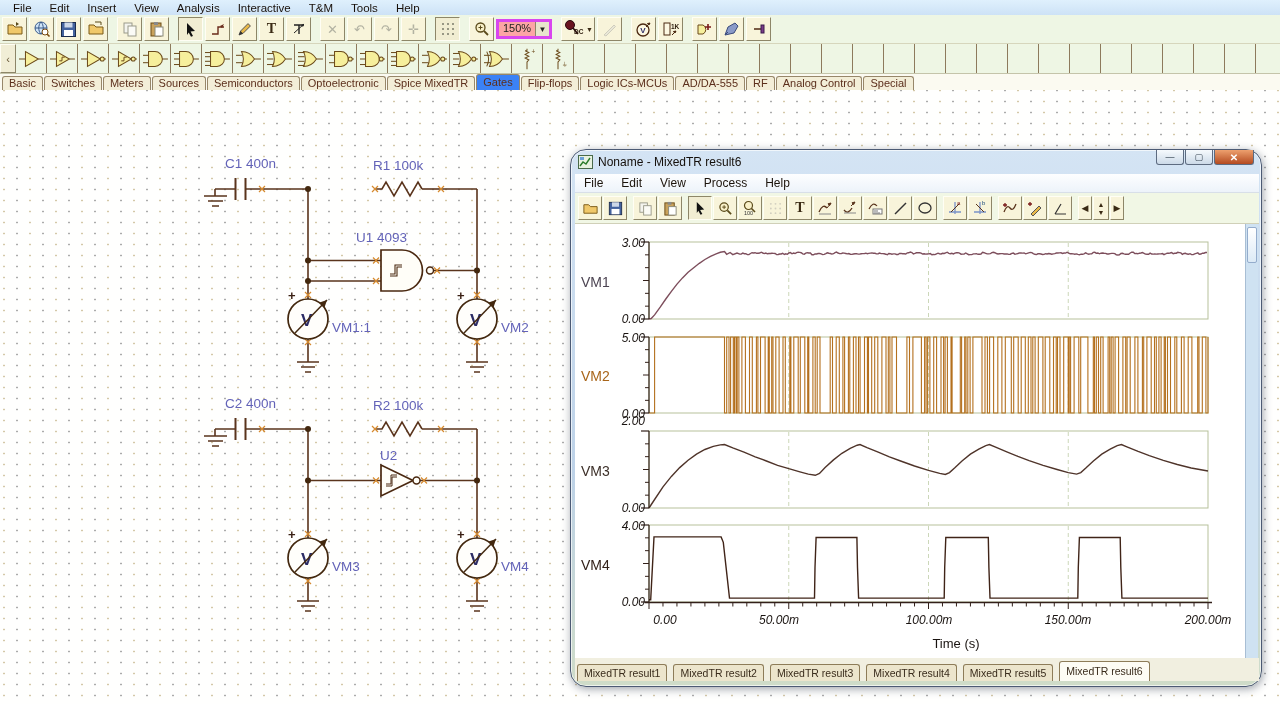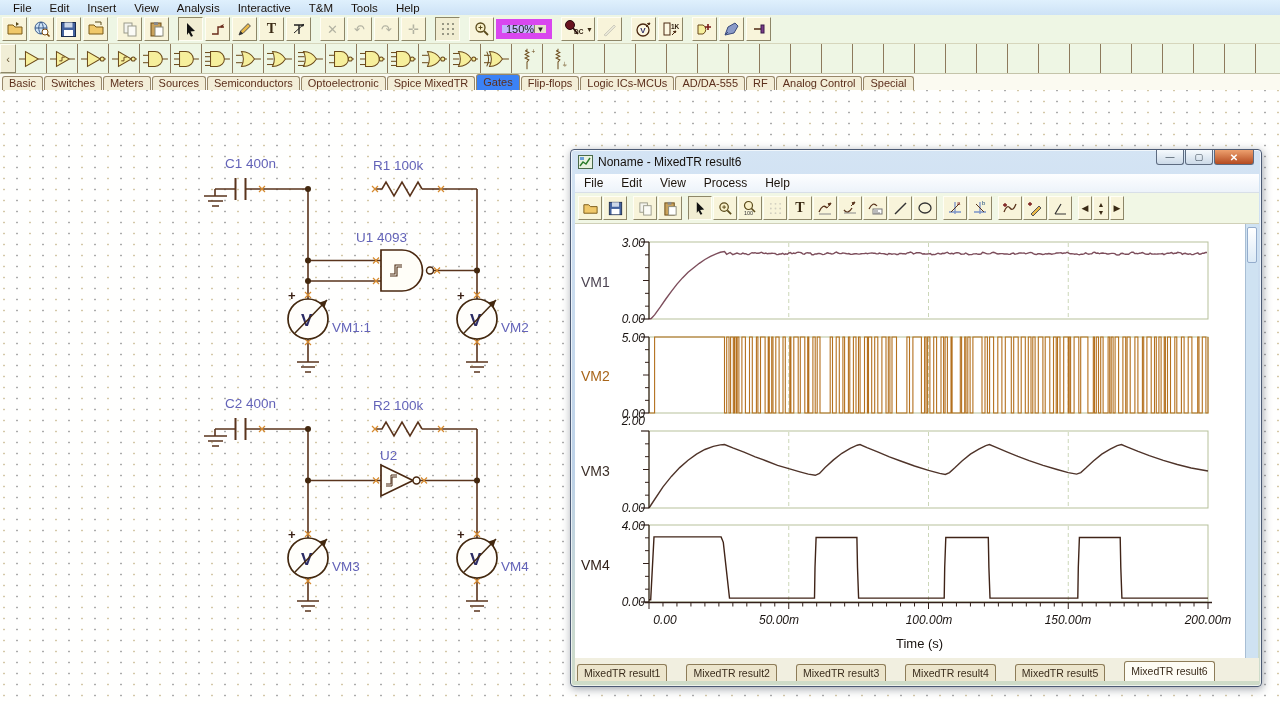--- a/index.html
+++ b/index.html
@@ -7,57 +7,57 @@
 
 .menubar{height:15px;background:linear-gradient(#dff0fd,#cde2f6);display:flex;align-items:center;font-size:11.5px;color:#18100a;padding-left:4px}
 .menubar span{padding:0 9px;cursor:default}
 .tb1{height:29px;background:#eef6e4;border-bottom:1px solid #d6d6bc;display:flex;align-items:center;padding:2px 2px;gap:2px}
 .btn{width:25px;height:24px;background:#f8f4da;border:1px solid;border-color:#fffef4 #8d8668 #8d8668 #fffef4;display:flex;align-items:center;justify-content:center;font-size:13px;color:#3a2a14;position:relative}
 .btn.wide{width:34px}
 .btn.pressed{border-color:#8d8668 #fffef4 #fffef4 #8d8668;background:#f1edd2}
 .btn.disabled{color:#b2b2a2}
 .btn.disabled svg{opacity:.4;filter:grayscale(1)}
 .sep{width:5px;height:24px}
-.zoomcombo{width:56px;height:20px;background:#c4b5fd;border:6px solid #d946ef;display:flex;align-items:center;font-size:11px;color:#222}
+.zoomcombo{width:56px;height:20px;background:#fca5a5;border:3px solid #d946ef;display:flex;align-items:flex-start;font-size:11px;color:#222}
 .zoomcombo .val{flex:1;padding-left:4px}
 .zoomcombo .dd{width:14px;height:100%;background:#e8e4cc;border-left:1px solid #8d8668;font-size:8px;display:flex;align-items:center;justify-content:center}
 .tb2{height:30px;background:#eef6e4;border-bottom:1px solid #c4c4aa;display:flex;align-items:stretch}
 .gscroll{width:16px;display:flex;align-items:center;justify-content:center;background:#f1eed6;border:1px solid;border-color:#fffef4 #8d8668 #8d8668 #fffef4;font-size:11px;color:#6a5a3a}
 .gatecell{width:31px;border-right:1px solid #8d7a5c;display:flex;align-items:center;justify-content:center;background:#eef6e4}
 .tabrow{height:16px;background:#fbfaf1;display:flex;align-items:flex-end;padding-left:2px;font-size:11px;color:#5c2f1c}
 .ctab{padding:0 6px;height:14px;line-height:13px;background:#f3eed8;border:1px solid #97876a;border-bottom:none;border-radius:3px 3px 0 0;margin-right:1px;white-space:nowrap}
 .ctab.active{background:#3b82f6;height:16px;line-height:15px}
 
 .canvas{position:absolute;left:0;top:90px;width:1280px;height:614px;background-color:#fffffe;background-image:radial-gradient(circle,#ababab .8px,transparent 1.2px),radial-gradient(circle,#d4c8a8 .8px,transparent 1.2px);background-size:26px 11px,26px 11px;background-position:4px 6px,17px 6px}
 .schsvg{position:absolute;left:0;top:0}
 .schsvg text.lbl{fill:#6363b8;font-size:13.5px;font-family:"Liberation Sans",sans-serif}
 .schsvg text.vletter{fill:#2c2c66;font-size:17px;font-weight:bold;font-family:"Liberation Sans",sans-serif}
 .schsvg text.plus{fill:#3a2014;font-size:13px;font-weight:bold}
 
-.rwin{position:absolute;left:570px;top:149px;width:692px;height:538px;border-radius:4px;background:linear-gradient(#d4e4f4,#bdd2e8 60%,#cfdcc8);border:1px solid #4c5a74;box-shadow:1px 2px 9px rgba(40,50,70,.45), inset 0 0 0 1px rgba(255,255,255,.65)}
+.rwin{position:absolute;left:570px;top:149px;width:692px;height:538px;border-radius:16px;background:linear-gradient(#d4e4f4,#bdd2e8 60%,#cfdcc8);border:1px solid #4c5a74;box-shadow:1px 2px 9px rgba(40,50,70,.45), inset 0 0 0 1px rgba(255,255,255,.65)}
 .rtitle{position:absolute;left:0;top:0;width:100%;height:23px;display:flex;align-items:center;padding:0 7px;font-size:12px;color:#140f0a}
 .rtitle .ttext{margin-left:5px}
 .wbtns{position:absolute;right:7px;top:0;display:flex}
 .wbtn{width:28px;height:15px;background:linear-gradient(#f6fafd,#cddber 0);background:linear-gradient(#f6fafd,#ccdae8);border:1px solid #5d6b80;border-top:none;border-radius:0 0 3px 3px;display:flex;align-items:center;justify-content:center;font-size:9px;color:#33414f;margin-left:1px}
 .wbtn.close{width:40px;background:linear-gradient(#eda06e,#b44a20);color:#fff;font-size:10px;font-weight:bold}
 .rmenu{position:absolute;left:4px;top:24px;width:684px;height:19px;background:linear-gradient(#fdfeff,#edf3fa);display:flex;align-items:center;font-size:12px;color:#1c140c;border-bottom:1px solid #d8dfe8}
 .rmenu span{padding:0 9px}
 .rtool{position:absolute;left:4px;top:43px;width:684px;height:31px;background:#f1f7e5;display:flex;align-items:center;gap:1px;padding:2px 3px;border-bottom:1px solid #d0d0b8}
 .rtool .btn{width:24px;height:24px}
 .rclient{position:absolute;left:4px;top:74px;width:670px;height:434px;background:#fff}
 .vsb{position:absolute;left:674px;top:74px;width:13px;height:434px;background:#cfe2f2;border-left:1px solid #a8bed4}
 .vsb .thumb{position:absolute;left:1px;top:3px;width:10px;height:36px;background:linear-gradient(#ffffff,#dceaf6);border:1px solid #94accc;border-radius:2px}
 .rtabs{position:absolute;left:4px;top:508px;width:684px;height:23px;background:#f1efe0;display:flex;align-items:flex-end;padding-left:2px;font-size:10.5px;color:#3a2c1c}
-.rtab{padding:0 6px;height:17px;line-height:16px;background:#ece5cc;border:1px solid #8d7c58;border-bottom:none;border-radius:3px 3px 0 0;margin-right:19px;white-space:nowrap}
+.rtab{padding:0 6px;height:17px;line-height:16px;background:#ece5cc;border:1px solid #8d7c58;border-bottom:none;border-radius:3px 3px 0 0;margin-right:6px;white-space:nowrap}
 .rtab.active{background:#fdfcf4;height:20px;line-height:19px}
 
 .ylab{position:absolute;width:46px;text-align:right;font-size:12px;font-style:italic;color:#191310;left:28px}
 .vmlab{position:absolute;left:10px;width:44px;font-size:14px}
 .xlab{position:absolute;font-size:12px;font-style:italic;color:#191310;text-align:center;width:64px;top:463px}
-.timelab{position:absolute;top:486px;left:325px;width:120px;font-size:13px;color:#191310}
+.timelab{position:absolute;top:486px;left:325px;width:120px;text-align:center;font-size:13px;color:#191310}
 .plotsvg{position:absolute;left:0;top:0}
 .tico{font-weight:bold;font-family:"Liberation Serif",serif;font-size:14px}
 .gly{font-size:13px;line-height:1}
 </style>
 </head>
 <body>
 
 <div class="menubar">
   <span>File</span>
   <span>Edit</span>

